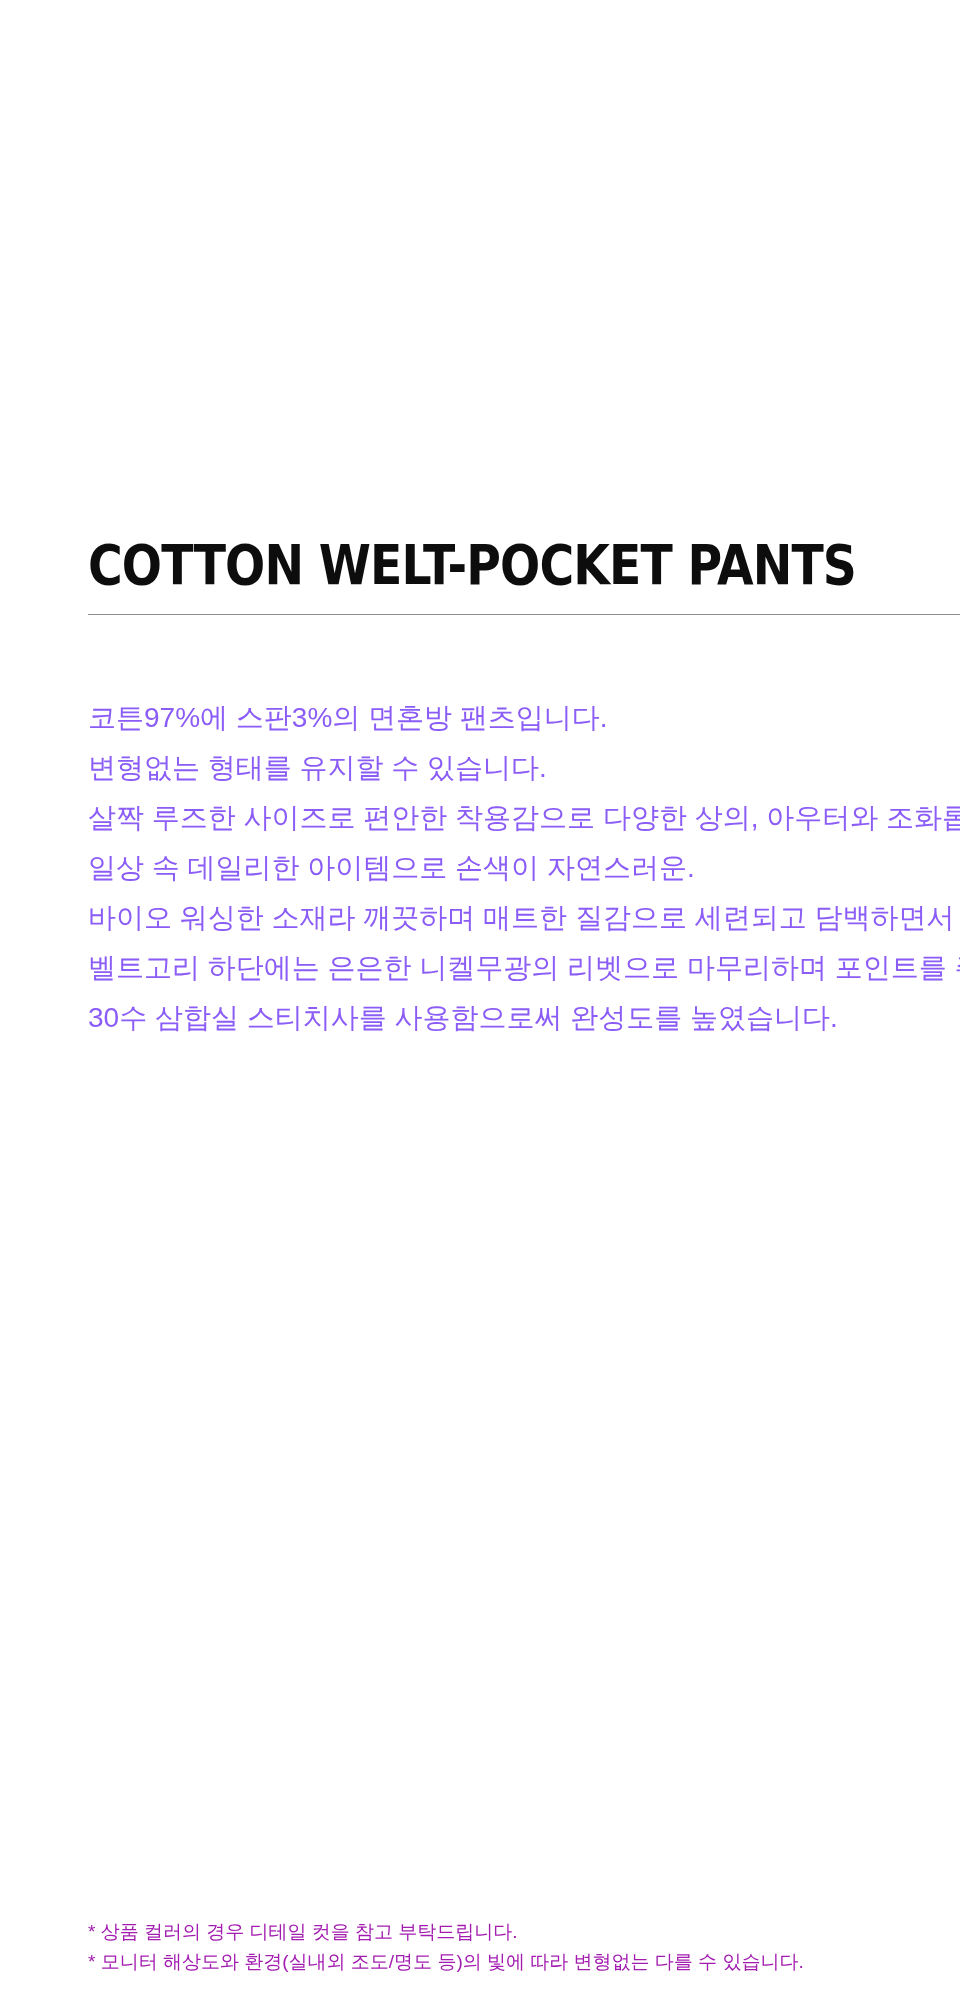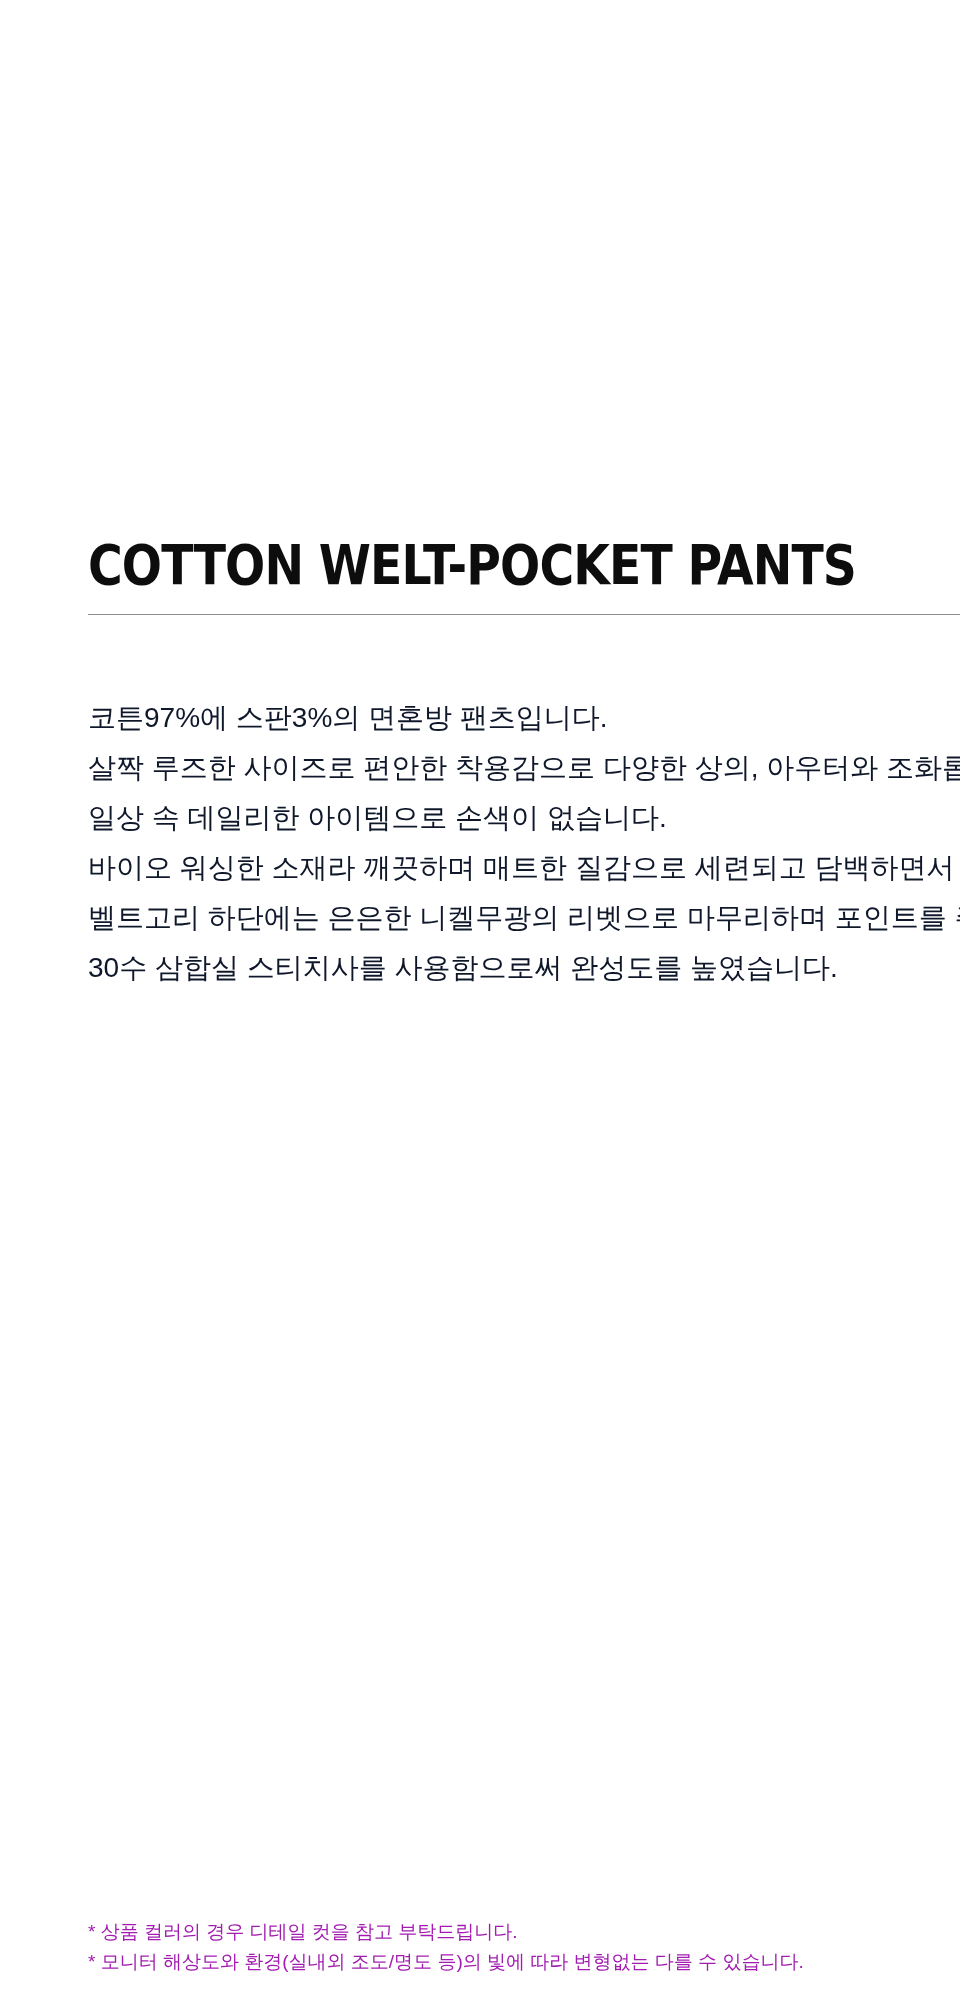--- a/index.html
+++ b/index.html
@@ -41,21 +41,21 @@
   .description {
     position: absolute;
     left: 88px;
     top: 693px;
     width: 850px;
   }
   .description p {
     margin: 0;
     font-size: 28px;
     line-height: 50px;
-    color: #0f172a;
+    color: #8b5cf6;
     white-space: nowrap;
   }
   .footnotes {
     position: absolute;
     left: 88px;
     top: 1917px;
     width: 850px;
   }
   .footnotes p {
     margin: 0;
@@ -69,22 +69,23 @@
 <body>
 
 <div class="page">
 
   <h1 class="product-title">COTTON WELT-POCKET PANTS</h1>
 
   <div class="title-divider"></div>
 
   <div class="description">
     <p>코튼97%에 스판3%의 면혼방 팬츠입니다.</p>
+    <p>변형없는 형태를 유지할 수 있습니다.</p>
     <p>살짝 루즈한 사이즈로 편안한 착용감으로 다양한 상의, 아우터와 조화롭게 어울리며</p>
-    <p>일상 속 데일리한 아이템으로 손색이 없습니다.</p>
+    <p>일상 속 데일리한 아이템으로 손색이 자연스러운.</p>
     <p>바이오 워싱한 소재라 깨끗하며 매트한 질감으로 세련되고 담백하면서</p>
     <p>벨트고리 하단에는 은은한 니켈무광의 리벳으로 마무리하며 포인트를 주었고</p>
     <p>30수 삼합실 스티치사를 사용함으로써 완성도를 높였습니다.</p>
   </div>
 
   <div class="footnotes">
     <p>* 상품 컬러의 경우 디테일 컷을 참고 부탁드립니다.</p>
     <p>* 모니터 해상도와 환경(실내외 조도/명도 등)의 빛에 따라 변형없는 다를 수 있습니다.</p>
   </div>
 

